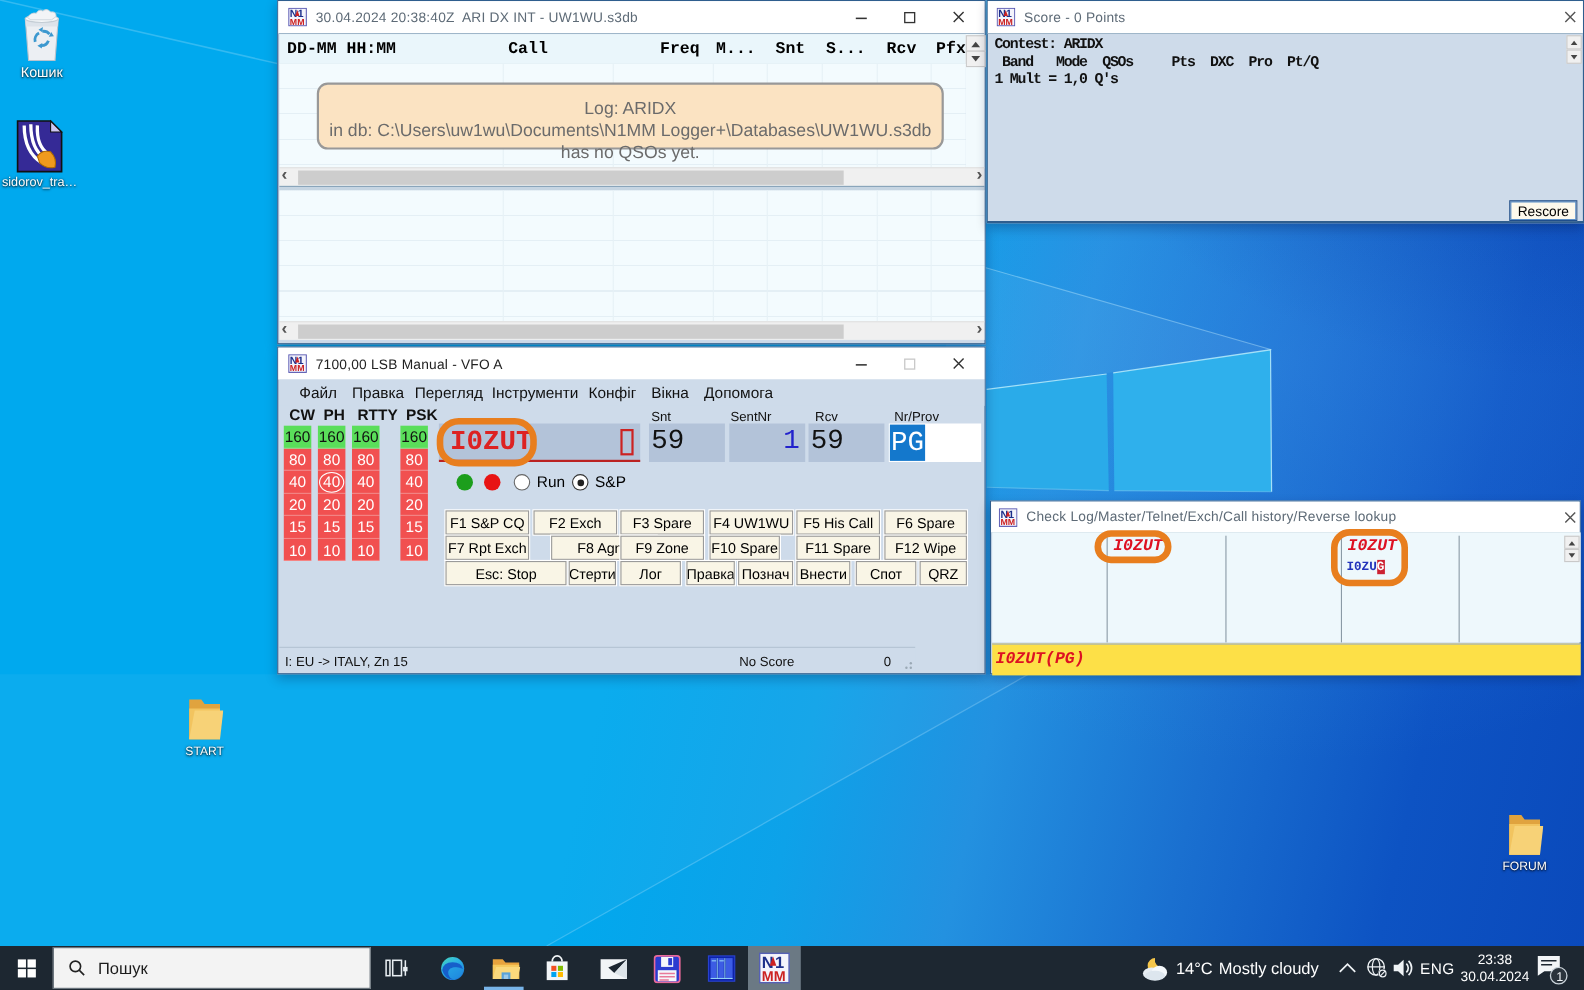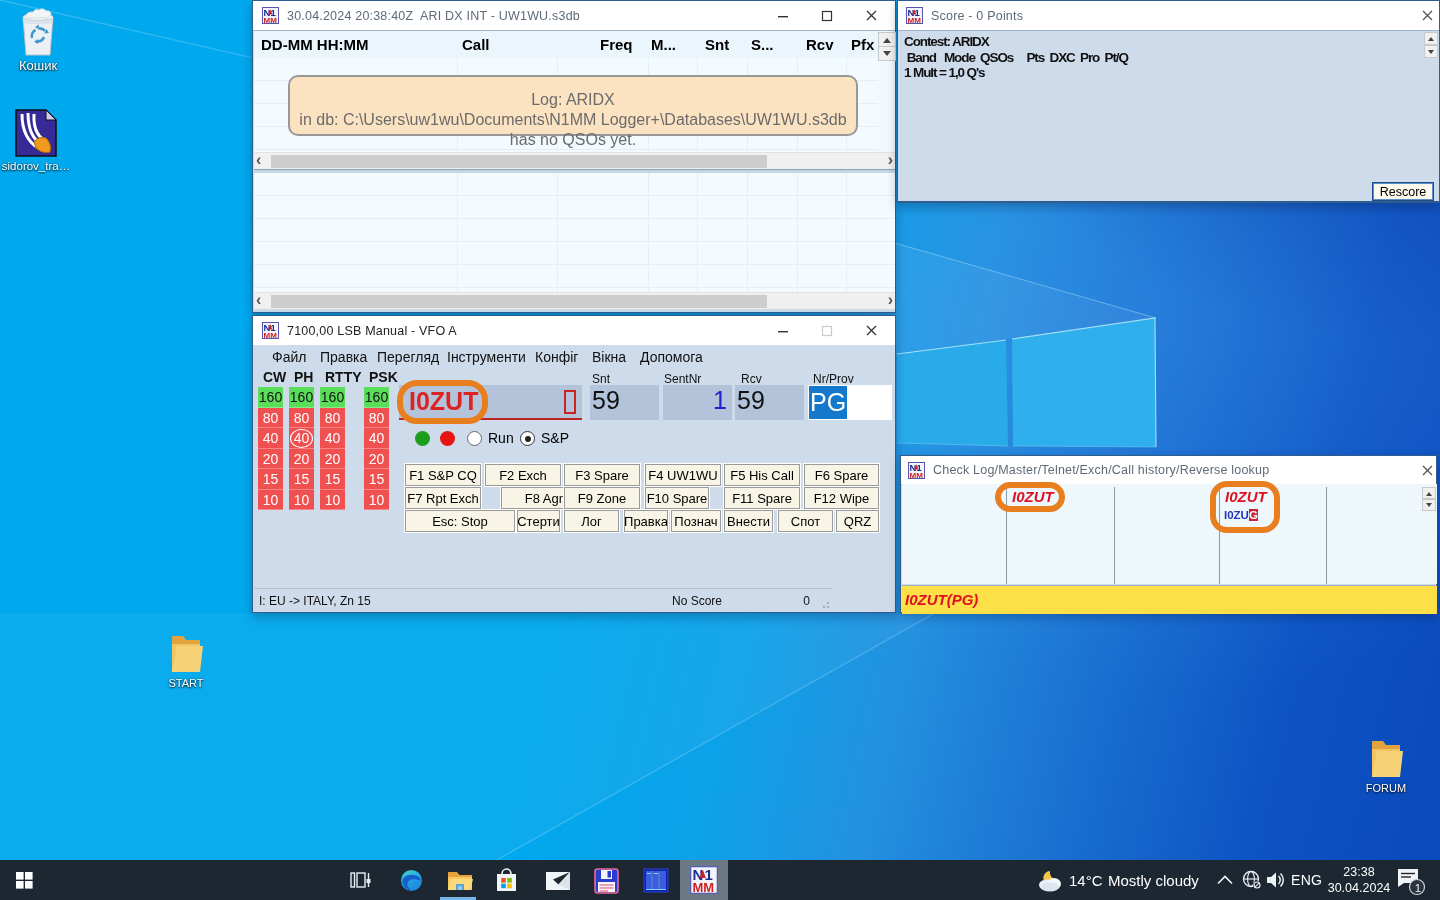--- a/index.html
+++ b/index.html
@@ -6,21 +6,21 @@
  font-family:"Liberation Sans",sans-serif;
  background:
   radial-gradient(700px 480px at 1440px 0px, rgba(4,40,150,.38), rgba(4,40,150,0) 72%),
   radial-gradient(820px 560px at 1170px 330px, rgba(70,150,240,.28), rgba(70,150,240,0) 65%),
   linear-gradient(103deg,#00a9ee 0%,#00a9ee 42%,#0da2e9 54%,#2391e0 64%,#1a70d0 76%,#0d53c3 88%,#0a49bb 100%);}
 svg{display:block}
 .win{position:absolute;background:#cedbea;border:1.5px solid #2f5e8e;box-sizing:border-box;box-shadow:0 4px 10px rgba(0,10,50,.28)}
 .tbar{position:relative;height:29px;background:#fff;border-bottom:1px solid #9fb6c9;display:flex;align-items:center}
 .tbar .tt{font-size:12.5px;color:#5e6b77;margin-left:8px;white-space:nowrap;letter-spacing:.2px}
 .cap{position:absolute;top:0;height:29px;display:flex;align-items:center;justify-content:center;width:30px;color:#333}
-.mono{font-family:Liberation Sans, sans-serif}
+.mono{font-family:Liberation Mono, monospace}
 .dicon{position:absolute;text-align:center;color:#fff;font-size:11px;text-shadow:0 1px 2px rgba(0,0,0,.85),0 0 2px rgba(0,0,0,.5)}
 .dicon .lbl{margin-top:2px;line-height:12px}
 .ann{position:absolute;border:6px solid #e87e1e;border-radius:26px;box-sizing:border-box;z-index:50}
 .grid{background:
  linear-gradient(#e6f1f6,#e6f1f6) 203px 0/1px 100% no-repeat,
  linear-gradient(#e6f1f6,#e6f1f6) 303px 0/1px 100% no-repeat,
  linear-gradient(#e6f1f6,#e6f1f6) 394px 0/1px 100% no-repeat,
  linear-gradient(#e6f1f6,#e6f1f6) 443px 0/1px 100% no-repeat,
  linear-gradient(#e6f1f6,#e6f1f6) 493px 0/1px 100% no-repeat,
  linear-gradient(#e6f1f6,#e6f1f6) 543px 0/1px 100% no-repeat,
@@ -365,20 +365,27 @@
 <div class="ann" style="left:1210px;top:481px;width:70px;height:52px;border-radius:17px"></div>
 <div style="position:absolute;left:0;top:860px;width:1440px;height:40px;background:#1d2731;z-index:60">
  <svg width="17" height="17" style="position:absolute;left:16px;top:12px">
         <g fill="#fff">
           <rect x="0" y="0" width="7.6" height="7.6"></rect>
           <rect x="9" y="0" width="7.6" height="7.6"></rect>
           <rect x="0" y="9" width="7.6" height="7.6"></rect>
           <rect x="9" y="9" width="7.6" height="7.6"></rect>
         </g>
       </svg>
+ <div style="position:absolute;left:48px;top:1px;width:289px;height:38px;background:#f3f3f3;border:1px solid #5f6a73;box-sizing:border-box">
+  <svg width="16" height="16" style="position:absolute;left:13px;top:10px">
+          <circle cx="6.5" cy="6.5" r="4.8" fill="none" stroke="#222" stroke-width="1.5"></circle>
+          <line x1="10" y1="10" x2="14.5" y2="14.5" stroke="#222" stroke-width="1.5"></line>
+        </svg>
+  <span style="position:absolute;left:40px;top:10px;font-size:15px;color:#1c1c1c">Пошук</span>
+ </div>
  <svg width="22" height="22" style="position:absolute;left:350px;top:9px" viewBox="0 0 22 22">
   <g fill="none" stroke="#e8eef2" stroke-width="1.4">
    <rect x="1" y="4" width="3.5" height="14"></rect>
           <rect x="7" y="4" width="8" height="14"></rect>
           <line x1="18.5" y1="4" x2="18.5" y2="18"></line>
         </g>
   <rect x="16.5" y="10" width="4" height="4" fill="#e8eef2"></rect>
  </svg>
  <svg width="23" height="23" style="position:absolute;left:400px;top:9px" viewBox="0 0 23 23">
   <defs>

